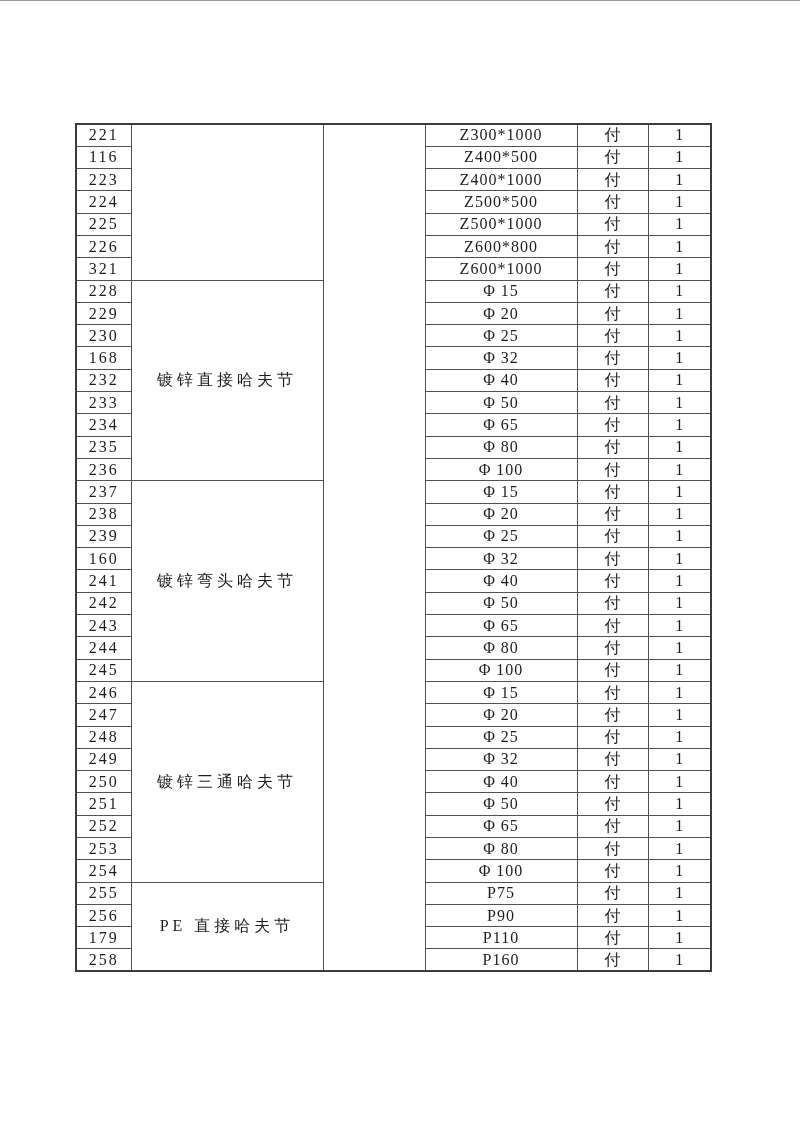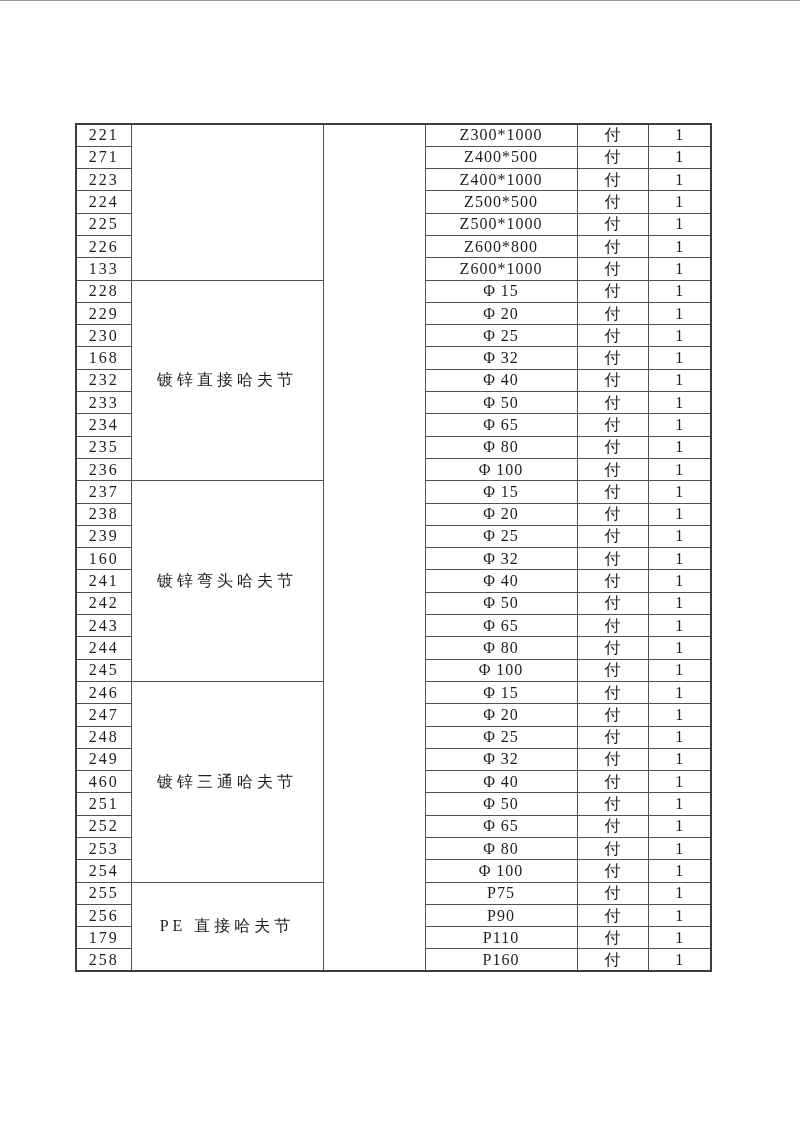--- a/index.html
+++ b/index.html
@@ -82,21 +82,21 @@
     <tbody>
         <tr>
           <td class="col-no">221</td>
           <td class="col-name" rowspan="7"></td>
           <td class="col-spacer" rowspan="38"></td>
           <td class="col-spec">Z300*1000</td>
           <td class="col-unit">付</td>
           <td class="col-qty">1</td>
         </tr>
         <tr>
-          <td class="col-no">271</td>
+          <td class="col-no">116</td>
           <td class="col-spec">Z400*500</td>
           <td class="col-unit">付</td>
           <td class="col-qty">1</td>
         </tr>
         <tr>
           <td class="col-no">223</td>
           <td class="col-spec">Z400*1000</td>
           <td class="col-unit">付</td>
           <td class="col-qty">1</td>
         </tr>
@@ -112,21 +112,21 @@
           <td class="col-unit">付</td>
           <td class="col-qty">1</td>
         </tr>
         <tr>
           <td class="col-no">226</td>
           <td class="col-spec">Z600*800</td>
           <td class="col-unit">付</td>
           <td class="col-qty">1</td>
         </tr>
         <tr>
-          <td class="col-no">133</td>
+          <td class="col-no">321</td>
           <td class="col-spec">Z600*1000</td>
           <td class="col-unit">付</td>
           <td class="col-qty">1</td>
         </tr>
         <tr>
           <td class="col-no">228</td>
           <td class="col-name" rowspan="9">镀锌直接哈夫节</td>
           <td class="col-spec">Φ 15</td>
           <td class="col-unit">付</td>
           <td class="col-qty">1</td>
@@ -253,21 +253,21 @@
           <td class="col-unit">付</td>
           <td class="col-qty">1</td>
         </tr>
         <tr>
           <td class="col-no">249</td>
           <td class="col-spec">Φ 32</td>
           <td class="col-unit">付</td>
           <td class="col-qty">1</td>
         </tr>
         <tr>
-          <td class="col-no">460</td>
+          <td class="col-no">250</td>
           <td class="col-spec">Φ 40</td>
           <td class="col-unit">付</td>
           <td class="col-qty">1</td>
         </tr>
         <tr>
           <td class="col-no">251</td>
           <td class="col-spec">Φ 50</td>
           <td class="col-unit">付</td>
           <td class="col-qty">1</td>
         </tr>

